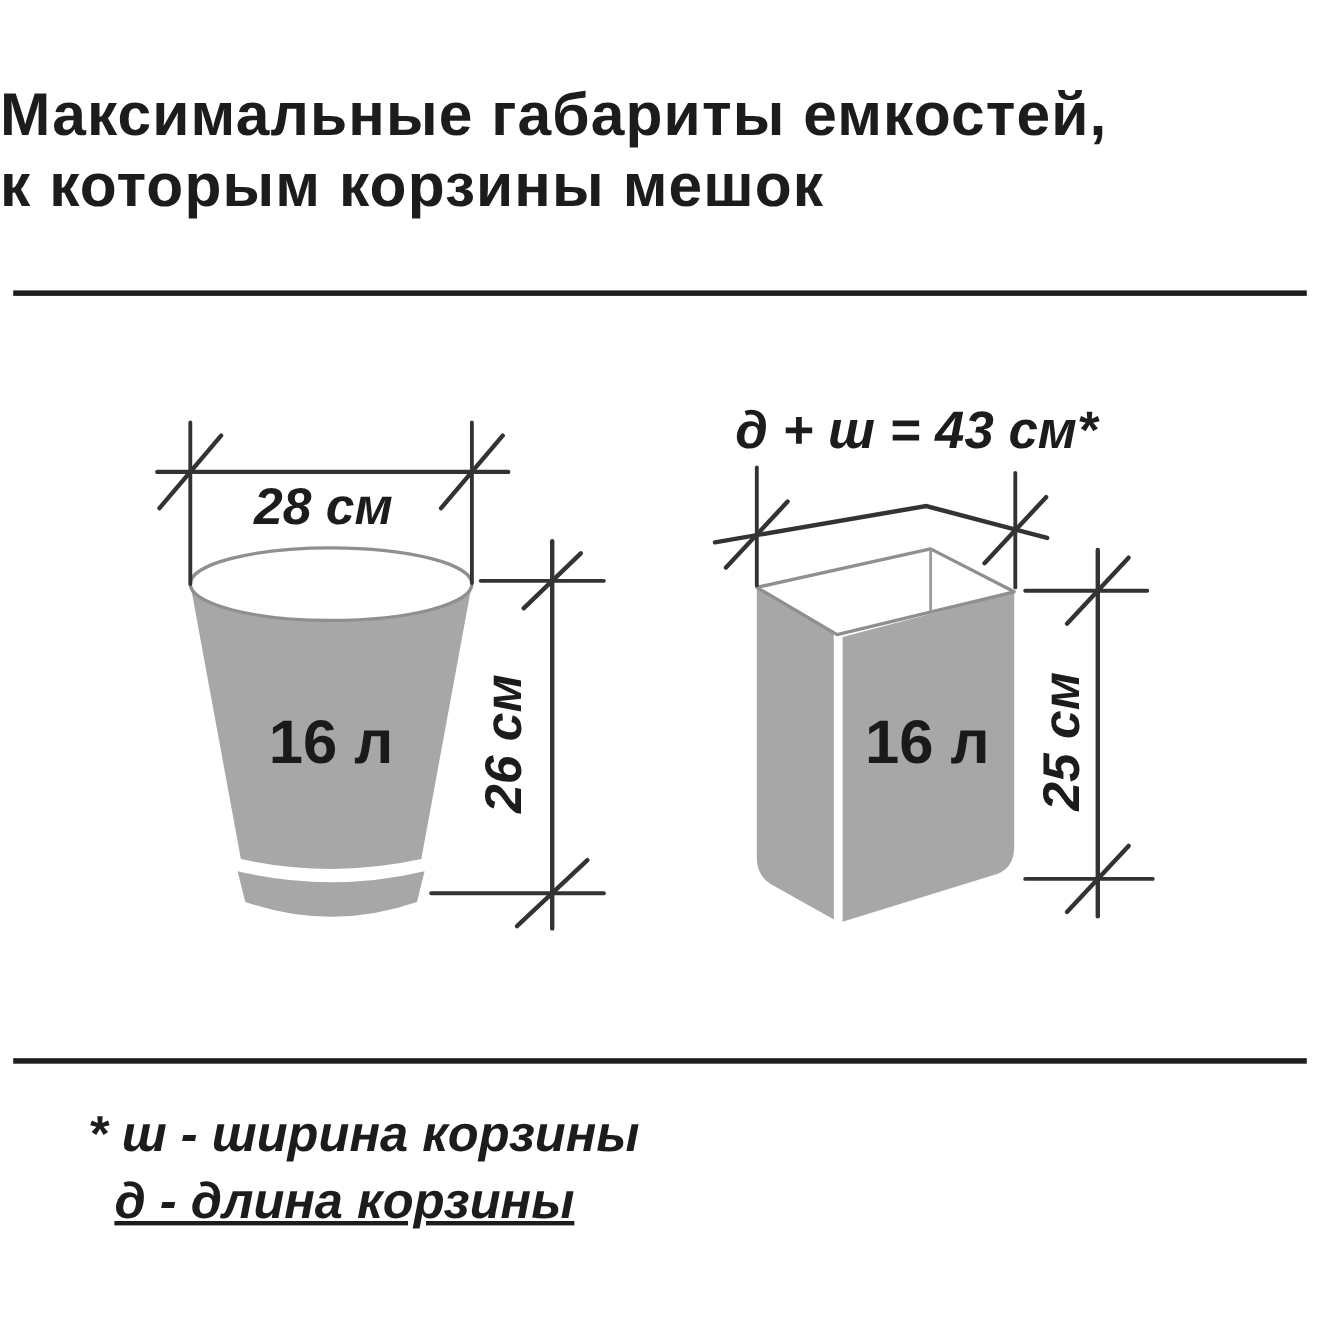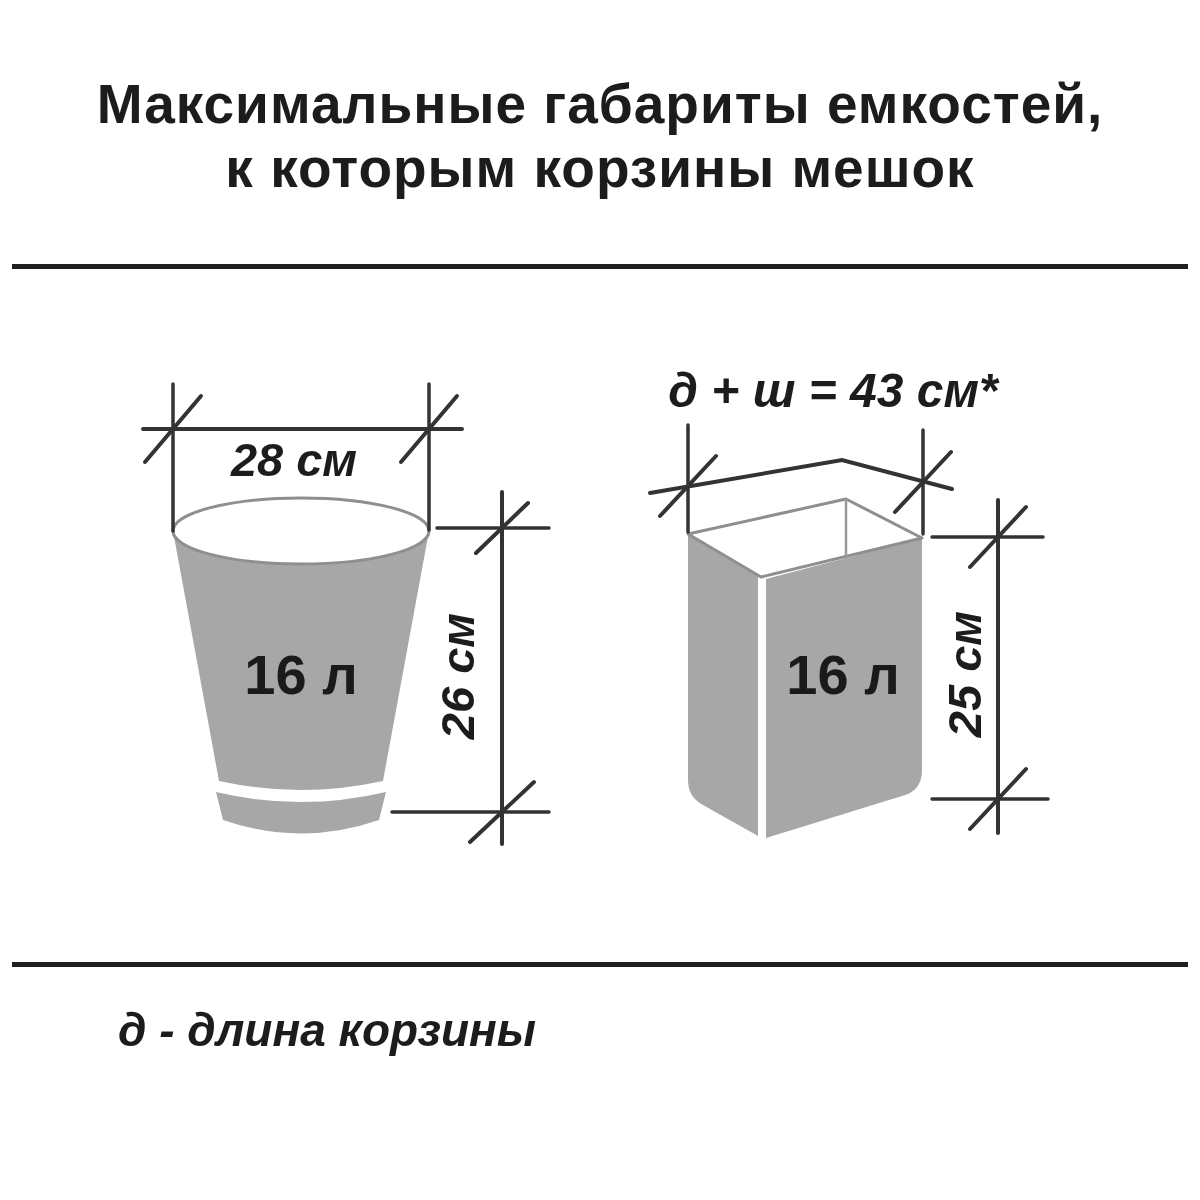--- a/index.html
+++ b/index.html
@@ -14,21 +14,21 @@
     background: #ffffff;
     overflow: hidden;
     font-family: "Liberation Sans", sans-serif;
     color: #1c1c1c;
   }
   .title {
     position: absolute;
     top: 72px;
     left: 0;
     width: 1200px;
-    text-align: center;
+    text-align: left;
     font-size: 55px;
     line-height: 64px;
     font-weight: bold;
     letter-spacing: 1px;
     color: #1c1c1c;
   }
   .divider {
     position: absolute;
     left: 12px;
     right: 12px;
@@ -40,21 +40,21 @@
   .footnote {
     position: absolute;
     top: 1000px;
     left: 80px;
     font-size: 46px;
     line-height: 61px;
     font-weight: bold;
     font-style: italic;
     color: #1c1c1c;
   }
-  .footnote .fn2 { margin-left: 38px; }
+  .footnote .fn2 { margin-left: 24px; text-decoration: underline; }
   svg.diagram {
     position: absolute;
     top: 0;
     left: 0;
     width: 1200px;
     height: 1200px;
   }
   .dim-label {
     font-family: "Liberation Sans", sans-serif;
     font-size: 47px;
@@ -143,16 +143,17 @@
       <line stroke-width="4" x1="970" y1="829" x2="1026" y2="769"></line>
     </g>
     <text class="dim-label" transform="translate(981,674) rotate(-90)" text-anchor="middle">25 см</text>
 
     <text class="volume-label" x="843" y="694" text-anchor="middle">16 л</text>
   </svg>
 
   <div class="divider divider-bottom"></div>
 
   <div class="footnote">
+    <div>* ш - ширина корзины</div>
     <div class="fn2">д - длина корзины</div>
   </div>
 
 </div>
 
 </body></html>

